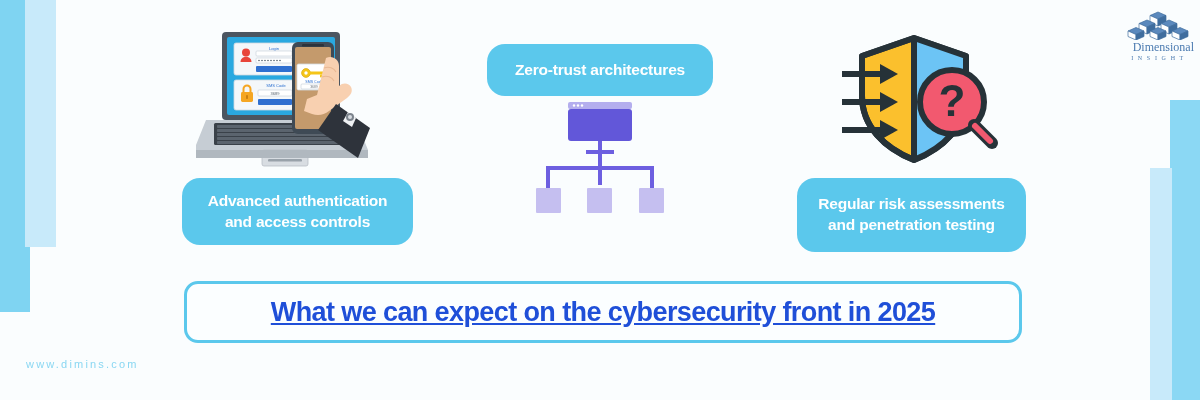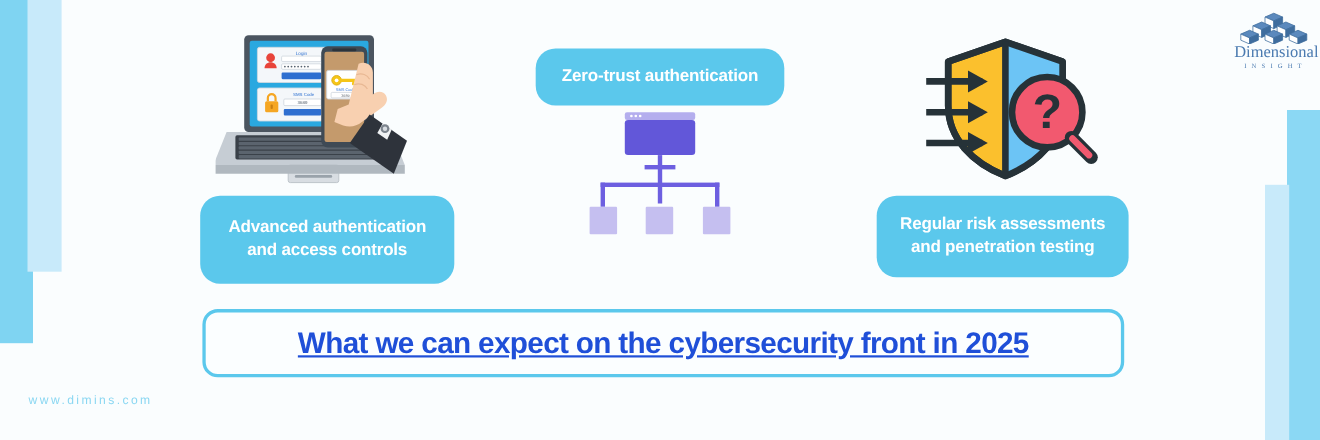--- a/index.html
+++ b/index.html
@@ -29,21 +29,21 @@
     border-radius: 18px;
     color: #ffffff;
     font-weight: bold;
     text-align: center;
     display: flex;
     align-items: center;
     justify-content: center;
     line-height: 1.35;
     letter-spacing: -0.2px;
   }
-  .pill-auth  { left: 182px; top: 178px; width: 231px; height: 80px; font-size: 15.5px; padding: 0 12px; }
+  .pill-auth  { left: 182px; top: 178px; width: 231px; height: 67px; font-size: 15.5px; padding: 0 12px; }
   .pill-zero  { left: 487px; top: 44px;  width: 226px; height: 52px; font-size: 15.5px; padding: 0 12px; }
   .pill-risk  { left: 797px; top: 178px; width: 229px; height: 74px; font-size: 15.5px; padding: 0 12px; align-items: center; }
 
   
   .title-box {
     position: absolute;
     left: 184px; top: 281px;
     width: 838px; height: 62px;
     border: 3px solid #5bc8ec;
     border-radius: 14px;
@@ -69,21 +69,21 @@
     font-size: 11px;
     letter-spacing: 2.2px;
   }
 
   
   .logo { position: absolute; left: 1122px; top: 10px; width: 72px; height: 48px; }
   .logo-mark { width: 72px; height: 30px; display: block; }
   .logo-name {
     font-family: "Liberation Serif", serif;
     color: #4a7ab0;
-    font-size: 15px;
+    font-size: 12px;
     text-align: right;
     line-height: 1;
     margin-top: 1px;
   }
   .logo-sub {
     font-family: "Liberation Serif", serif;
     color: #4a7ab0;
     font-size: 6px;
     letter-spacing: 1.6px;
     text-align: center;
@@ -258,21 +258,21 @@
       <line x1="132" y1="93" x2="150" y2="111" stroke="#263238" stroke-width="12" stroke-linecap="round"></line>
       <line x1="133" y1="94" x2="148" y2="109" stroke="#f2596f" stroke-width="6" stroke-linecap="round"></line>
       <text x="110" y="84" font-family="Liberation Sans, sans-serif" font-size="44" font-weight="bold" fill="#263238" text-anchor="middle">?</text>
     </svg>
   </div>
 
   <div class="pill pill-auth">
     <span>Advanced authentication and access controls</span>
   </div>
   <div class="pill pill-zero">
-    <span>Zero-trust authentication</span>
+    <span>Zero-trust architectures</span>
   </div>
   <div class="pill pill-risk">
     <span>Regular risk assessments and penetration testing</span>
   </div>
 
   <div class="title-box">
     <span class="title-text">What we can expect on the cybersecurity front in 2025</span>
   </div>
 
   <div class="site-url">www.dimins.com</div>

